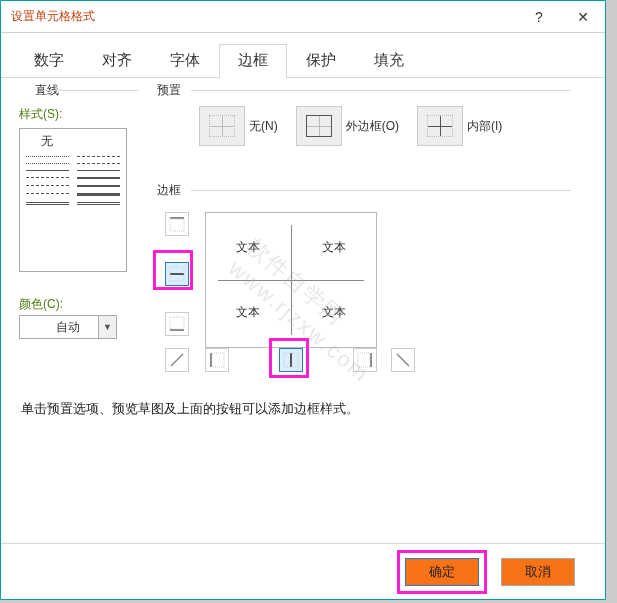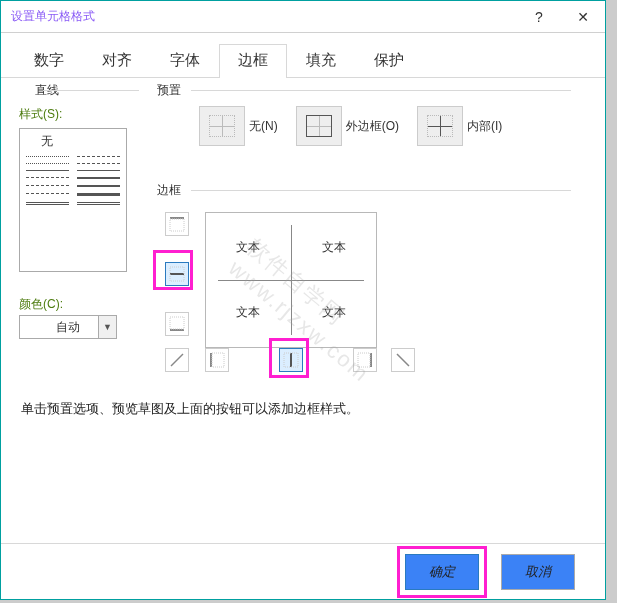--- a/index.html
+++ b/index.html
@@ -5,21 +5,21 @@
   * { box-sizing: border-box; font-family: "Microsoft YaHei", "SimSun", sans-serif; }
   body { margin: 0; background: #ccc; width: 617px; height: 603px; position: relative; }
   .dialog {
     position: absolute; left: 0; top: 0; width: 606px; height: 600px;
     background: #fff; border: 1px solid #00a0a0;
   }
   .titlebar {
     height: 32px; background: #fff; display: flex; align-items: center;
     border-bottom: 1px solid #d0d0d0; position: relative;
   }
-  .titlebar .title { padding-left: 10px; font-size: 12px; color: #8b5cf6; }
+  .titlebar .title { padding-left: 10px; font-size: 12px; color: #c2410c; }
   .titlebar .wbtn {
     width: 44px; height: 30px; display: flex; align-items: center; justify-content: center;
     font-size: 14px; color: #333; cursor: pointer;
   }
   .titlebar .spacer { flex: 1; }
   .tabstrip {
     display: flex; padding: 10px 14px 0 14px; border-bottom: 1px solid #d8d8d8;
     gap: 0; position: relative;
   }
   .tab {
@@ -89,46 +89,45 @@
     font-size: 22px; color: rgba(160,160,160,0.25); transform: rotate(40deg);
     pointer-events: none; white-space: nowrap; letter-spacing: 2px;
   }
   .hint { position: absolute; left: 20px; top: 322px; font-size: 13px; color: #222; }
   .footer {
     position: absolute; left: 0; right: 0; bottom: 0; height: 56px;
     border-top: 1px solid #d8d8d8; display: flex; align-items: center; justify-content: flex-end;
     gap: 22px; padding-right: 30px;
   }
   .btn {
-    min-width: 74px; height: 36px; border: 1px solid #aaa; background: #3b82f6;
+    min-width: 74px; height: 28px; border: 1px solid #aaa; background: #f97316;
     font-size: 13px; color: #222; display: flex; align-items: center; justify-content: center;
     cursor: pointer;
-    font-style: italic;
   }
   .btn.primary { border: 1px solid #2a7abf; }
 </style>
 </head>
 <body>
 
 <div class="dialog">
 
   <div class="titlebar">
     <span class="title">设置单元格格式</span>
     <span class="spacer"></span>
     <div class="wbtn">?</div>
     <div class="wbtn">✕</div>
   </div>
 
   <div class="tabstrip">
     <div class="tab">数字</div>
     <div class="tab">对齐</div>
     <div class="tab">字体</div>
     <div class="tab active">边框</div>
+    <div class="tab">保护</div>
     <div class="tab">填充</div>
-    <div class="tab">保护</div>
   </div>
 
   <div class="body">
 
     <div class="group-label" style="position:absolute; left:10px; top:4px;margin-left:24px;">直线</div>
     <div class="hr-line" style="left:42px; top:12px; width:96px;"></div>
     <div class="group-label" style="position:absolute; left:156px; top:4px;">预置</div>
     <div class="hr-line" style="left:190px; top:12px; width:380px;"></div>
 
     <div class="subtle" style="position:absolute; left:18px; top:28px;">样式(S):</div>

